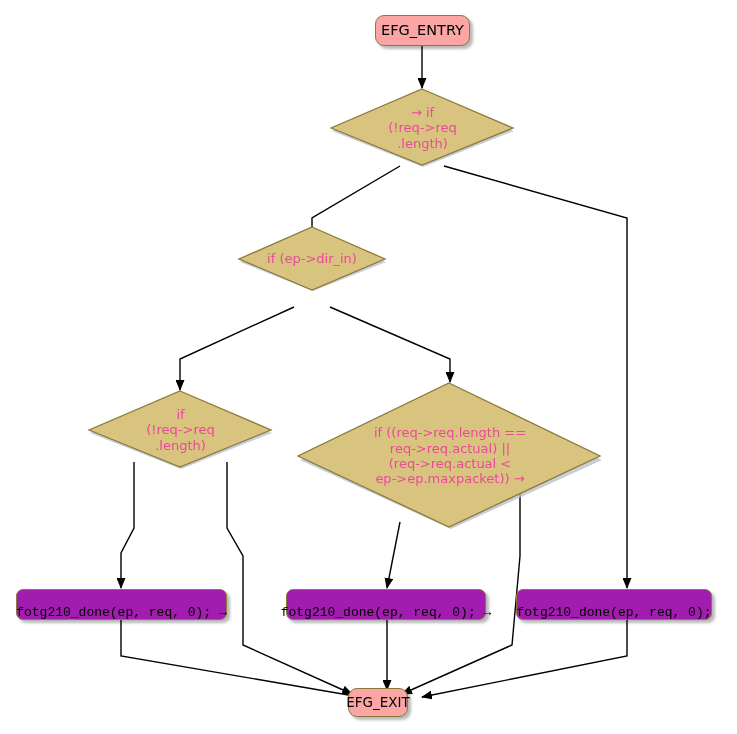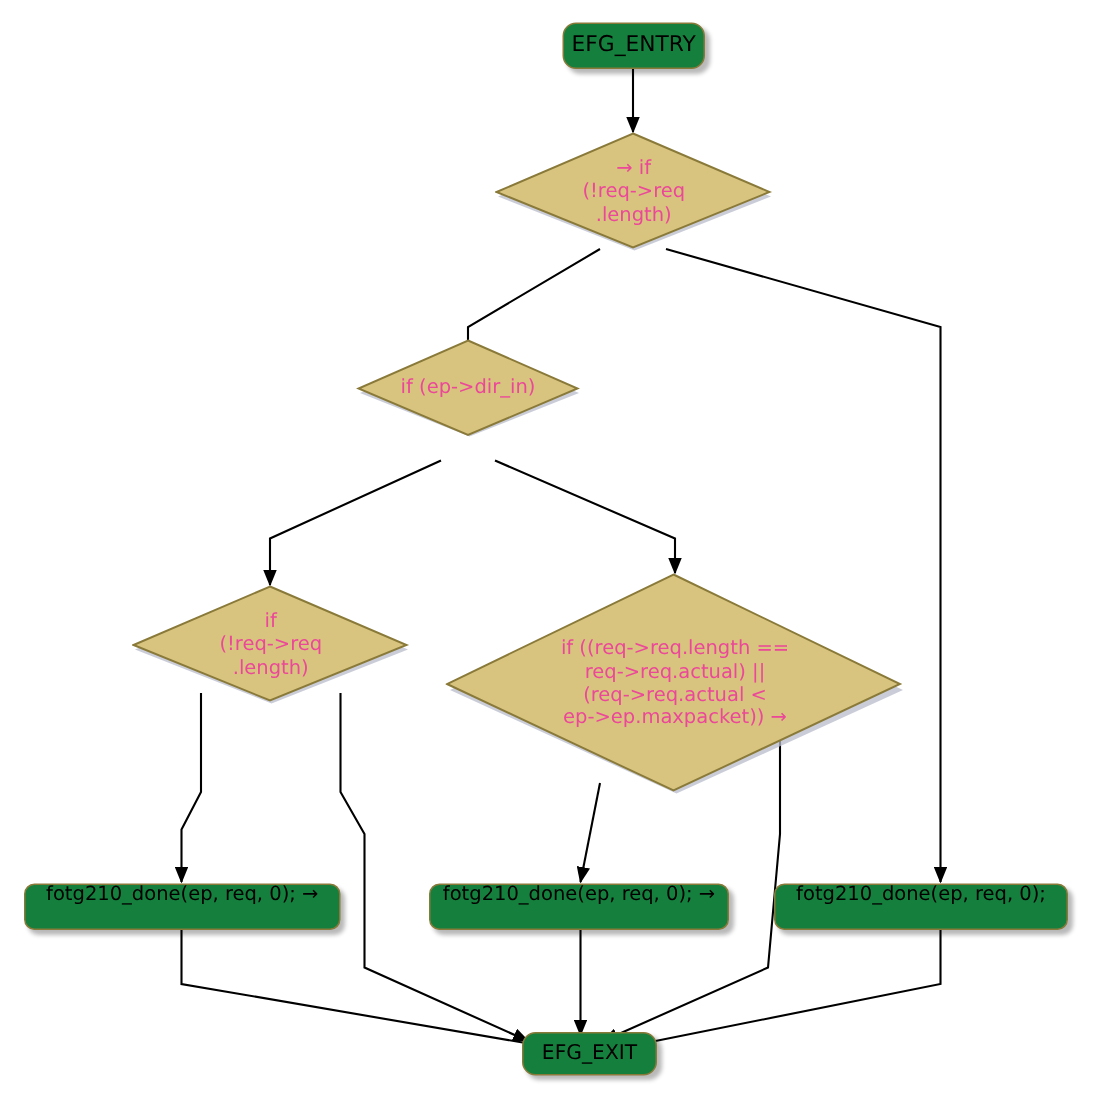--- a/index.html
+++ b/index.html
@@ -22,48 +22,49 @@
     width: 737px;
     height: 734px;
   }
   .node {
     position: absolute;
     box-sizing: border-box;
   }
 
   
   .terminal {
-    background: #15803d;
+    background: #fca5a5;
     border: 1.4px solid #8A7A3A;
     border-radius: 9px;
     box-shadow: 3px 3px 3px rgba(0,0,0,0.28);
     display: flex;
     align-items: center;
     justify-content: center;
     color: #000000;
     font-size: 14.5px;
     line-height: 1;
     white-space: nowrap;
     z-index: 3;
   }
 
   
   .process {
-    background: #15803d;
+    background: #a21caf;
     border: 1.4px solid #8A7A3A;
     border-radius: 7px;
     box-shadow: 3px 3px 3px rgba(0,0,0,0.28);
     display: flex;
-    align-items: flex-start;
+    align-items: flex-end;
     justify-content: center;
     color: #000000;
     font-size: 13px;
     line-height: 1;
     white-space: nowrap;
     z-index: 3;
+    font-family: Liberation Mono, monospace;
   }
 
   
   .decision {
     z-index: 2;
   }
   .decision .dia-shape {
     position: absolute;
     left: 0;
     top: 0;
@@ -172,17 +173,17 @@
   </div>
 
   <div class="node process" style="left:286px; top:589px; width:200px; height:31px;">
     <span>fotg210_done(ep, req, 0); →</span>
   </div>
 
   <div class="node process" style="left:516px; top:589px; width:196px; height:31px;">
     <span>fotg210_done(ep, req, 0);</span>
   </div>
 
-  <div class="node terminal" style="left:348px; top:688px; width:90px; height:29px; font-size:13.5px;">
+  <div class="node terminal" style="left:348px; top:688px; width:60px; height:29px; font-size:13.5px;">
     <span>EFG_EXIT</span>
   </div>
 
 </div>
 
 </body></html>

